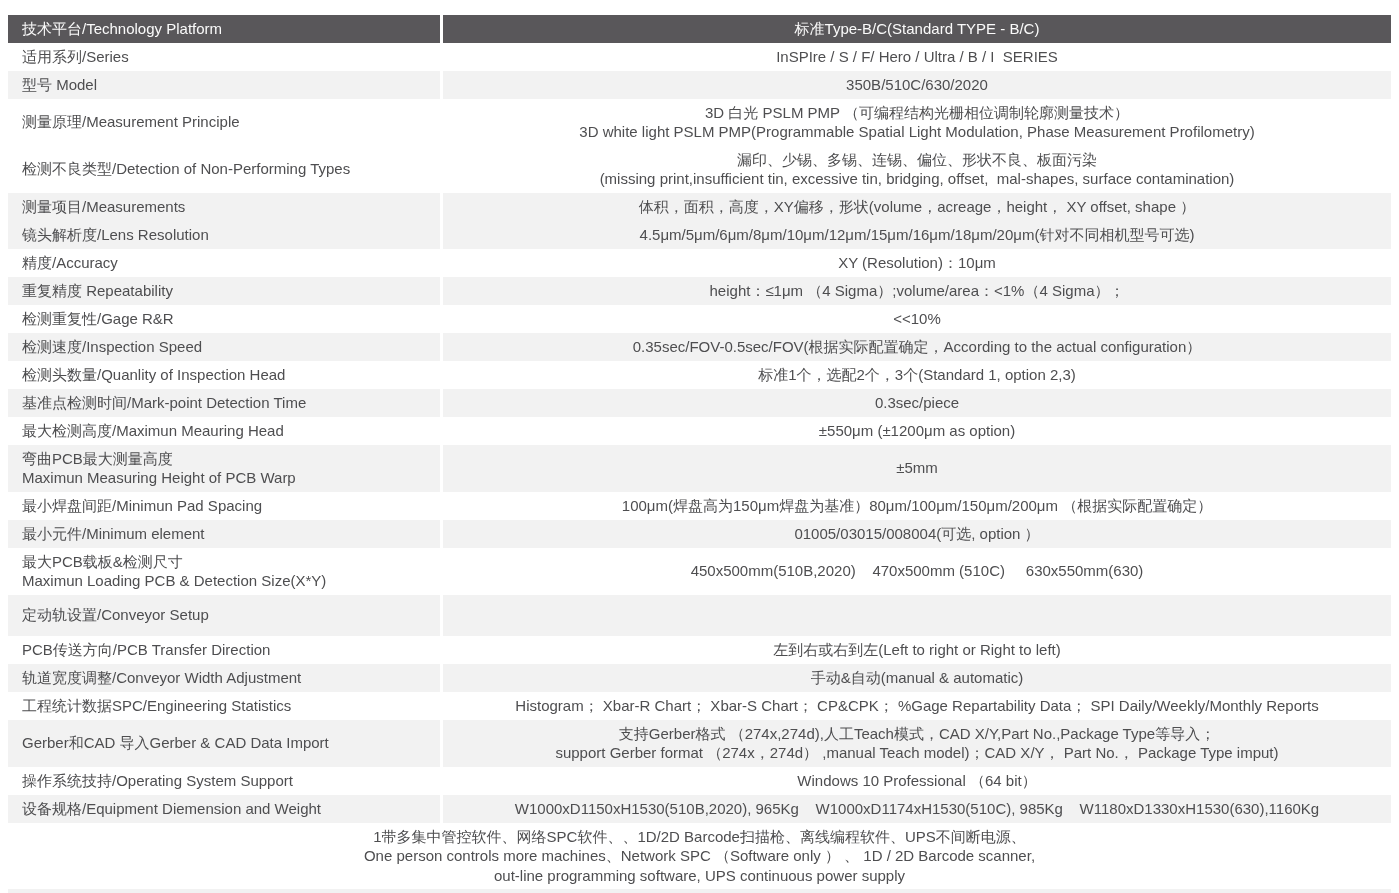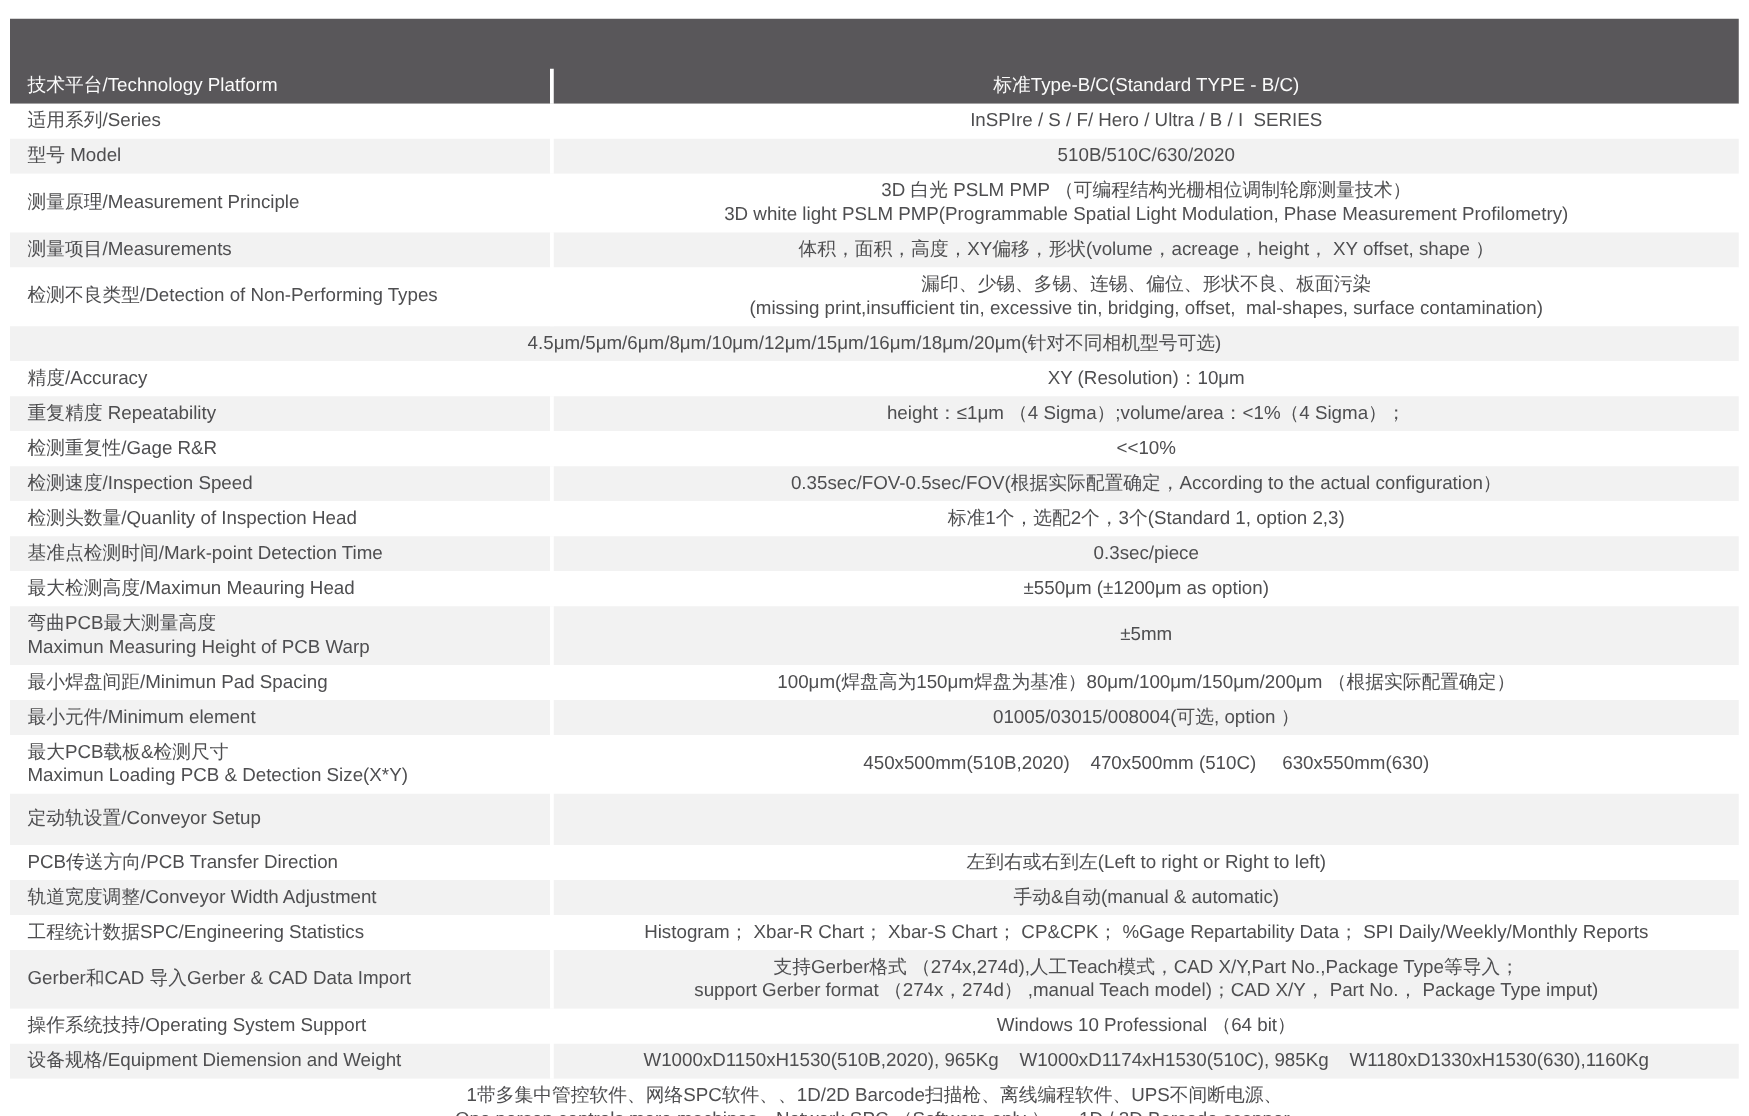--- a/index.html
+++ b/index.html
@@ -44,21 +44,20 @@
     text-align: center;
     padding: 4px 4px;
   }
   .header-row {
     background: #59575a;
     min-height: 27px;
   }
   .header-row .cell {
     color: #fbfbfb;
     font-size: 15px;
-    margin-top: 40px;
   }
   .footer-bar {
     height: 7px;
     background: #f2f2f2;
   }
 </style>
 </head>
 <body>
 
 <div class="spec-table">
@@ -68,37 +67,38 @@
     <div class="cell cell-value">标准Type-B/C(Standard TYPE - B/C)</div>
   </div>
 
   <div>
       <div class="row">
     <div class="cell cell-label">适用系列/Series</div>
     <div class="cell cell-value">InSPIre / S / F/ Hero / Ultra / B / I  SERIES</div>
   </div>
       <div class="row gray">
     <div class="cell cell-label">型号 Model</div>
-    <div class="cell cell-value">510B/510C/630/2020</div>
+    <div class="cell cell-value">350B/510C/630/2020</div>
   </div>
       <div class="row">
     <div class="cell cell-label">测量原理/Measurement Principle</div>
     <div class="cell cell-value">3D 白光 PSLM PMP （可编程结构光栅相位调制轮廓测量技术）
 3D white light PSLM PMP(Programmable Spatial Light Modulation, Phase Measurement Profilometry)</div>
-  </div>
-      <div class="row gray">
-    <div class="cell cell-label">测量项目/Measurements</div>
-    <div class="cell cell-value">体积，面积，高度，XY偏移，形状(volume，acreage，height， XY offset, shape ）</div>
   </div>
       <div class="row">
     <div class="cell cell-label">检测不良类型/Detection of Non-Performing Types</div>
     <div class="cell cell-value">漏印、少锡、多锡、连锡、偏位、形状不良、板面污染
 (missing print,insufficient tin, excessive tin, bridging, offset,  mal-shapes, surface contamination)</div>
   </div>
       <div class="row gray">
+    <div class="cell cell-label">测量项目/Measurements</div>
+    <div class="cell cell-value">体积，面积，高度，XY偏移，形状(volume，acreage，height， XY offset, shape ）</div>
+  </div>
+      <div class="row gray">
+    <div class="cell cell-label">镜头解析度/Lens Resolution</div>
     <div class="cell cell-value">4.5μm/5μm/6μm/8μm/10μm/12μm/15μm/16μm/18μm/20μm(针对不同相机型号可选)</div>
   </div>
       <div class="row">
     <div class="cell cell-label">精度/Accuracy</div>
     <div class="cell cell-value">XY (Resolution)：10μm</div>
   </div>
       <div class="row gray">
     <div class="cell cell-label">重复精度 Repeatability</div>
     <div class="cell cell-value">height：≤1μm （4 Sigma）;volume/area：&lt;1%（4 Sigma）；</div>
   </div>

